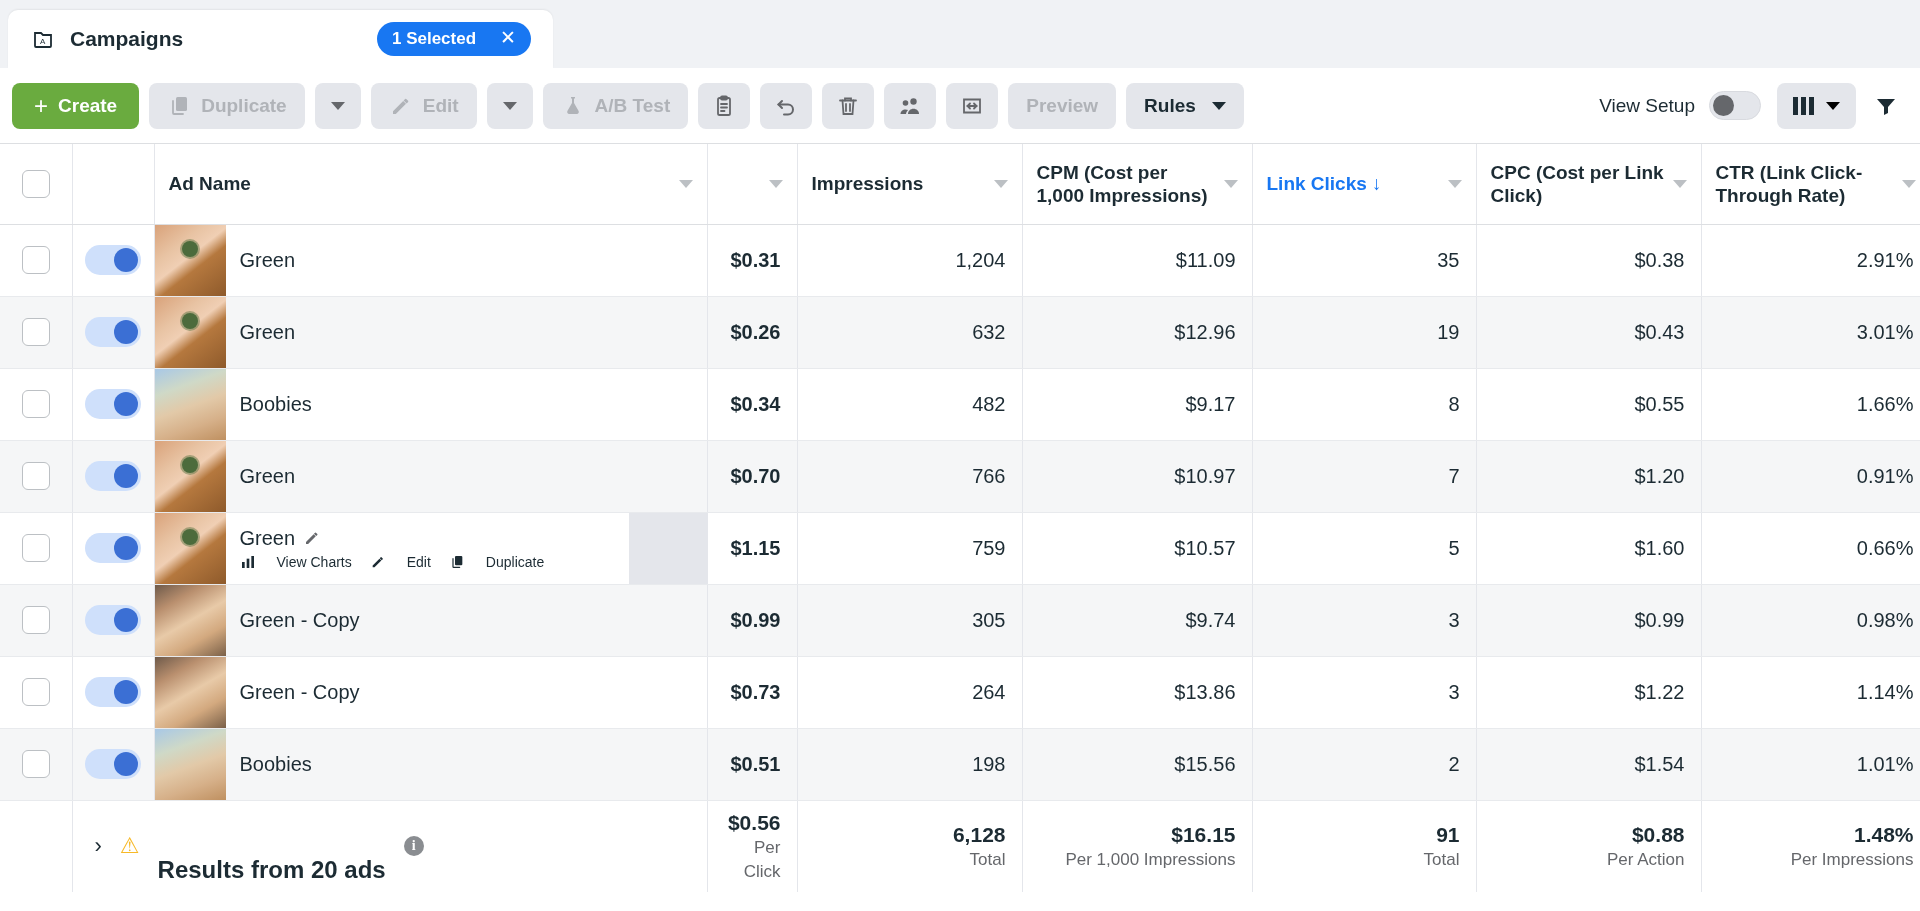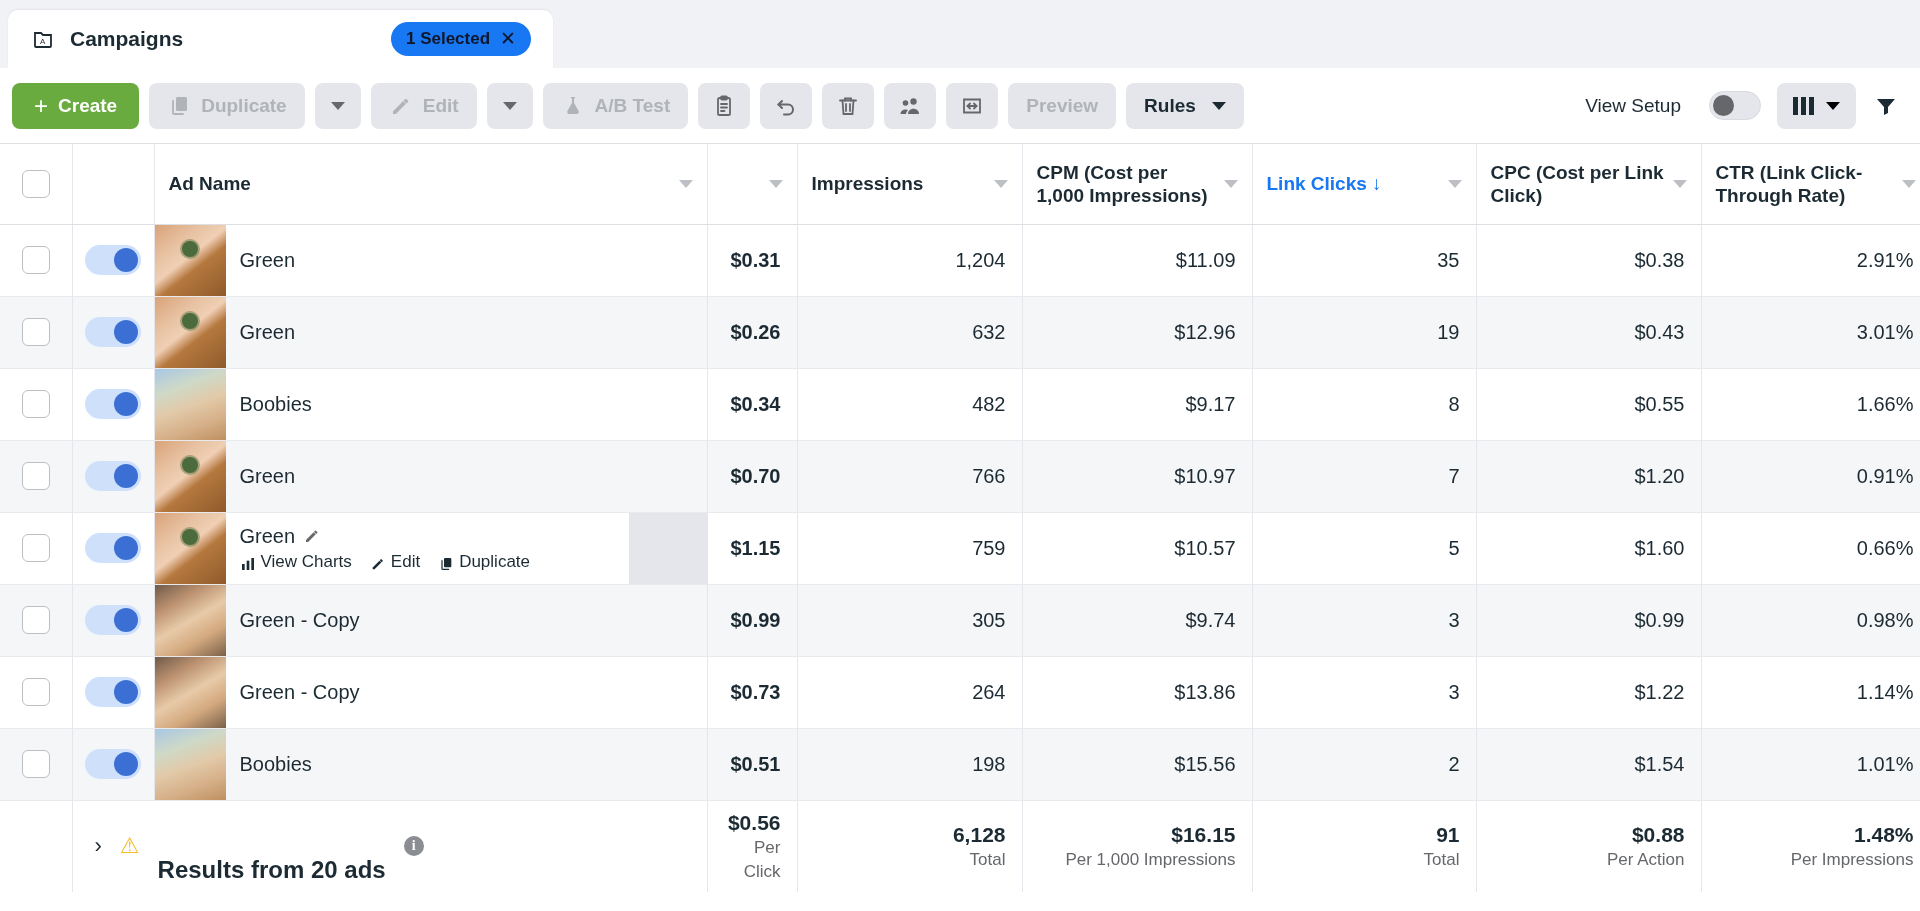--- a/index.html
+++ b/index.html
@@ -44,22 +44,22 @@
   .tab.active { border-top: 3px solid #1877f2; }
   .tab-icon {
     width: 26px; height: 26px;
     display: flex; align-items: center; justify-content: center;
     color: #1c2b33; flex: 0 0 auto;
   }
   .tab.active .tab-icon { color: #1877f2; }
   .tab-icon svg { display: block; }
   .tab-badge {
     margin-left: auto;
-    display: flex; align-items: flex-end; gap: 10px;
-    background: #1877f2; color: #0f172a;
+    display: flex; align-items: flex-start; gap: 24px;
+    background: #1877f2; color: #ffffff;
     font-size: 17px; font-weight: 600;
     border-radius: 20px;
     padding: 7px 15px;
     white-space: nowrap;
     cursor: pointer;
   }
   .tab-badge .x {
     font-size: 19px; line-height: 1; font-weight: 400;
     display: inline-block; transform: translateY(-1px);
   }
@@ -103,21 +103,21 @@
   }
   .caret {
     width: 0; height: 0;
     border-left: 7px solid transparent;
     border-right: 7px solid transparent;
     border-top: 8px solid currentColor;
   }
   .ic { width: 24px; height: 24px; display:block; }
   .toolbar-spacer { flex: 1; }
   .view-setup {
-    display: flex; align-items: center; gap: 28px;
+    display: flex; align-items: center; gap: 14px;
     font-size: 19px; color: #1c2b33;
     margin-right: 6px;
   }
   .switch {
     width: 52px; height: 29px; border-radius: 20px;
     background: #e4e6eb; position: relative; cursor: pointer;
     border: 1px solid #d8dadf;
   }
   .switch .knob {
     position: absolute; top: 3px; left: 3px;
@@ -233,22 +233,22 @@
     padding-left: 14px; font-size: 20px; color: #1c2b33;
   }
   .namecell.hovered { flex-direction: row; }
   .hover-block {
     display: flex; flex-direction: column; justify-content: center;
     padding-left: 14px; gap: 4px;
   }
   .hover-title { display: flex; align-items: center; gap: 8px; font-size: 20px; }
   .hover-actions { display: flex; align-items: center; gap: 18px; }
   .hover-actions a {
-    display: flex; align-items: flex-end; gap: 5px;
-    font-size: 17px; color: #1c2b33; text-decoration: none; cursor: pointer;
+    display: flex; align-items: flex-start; gap: 21px;
+    font-size: 14px; color: #1c2b33; text-decoration: none; cursor: pointer;
   }
   .hover-shade {
     background: #e4e6eb;
     width: 78px; align-self: stretch; margin-left: auto;
   }
   .pencil { width: 18px; height: 18px; }
 
   
   tfoot td {
     background: #fff;

